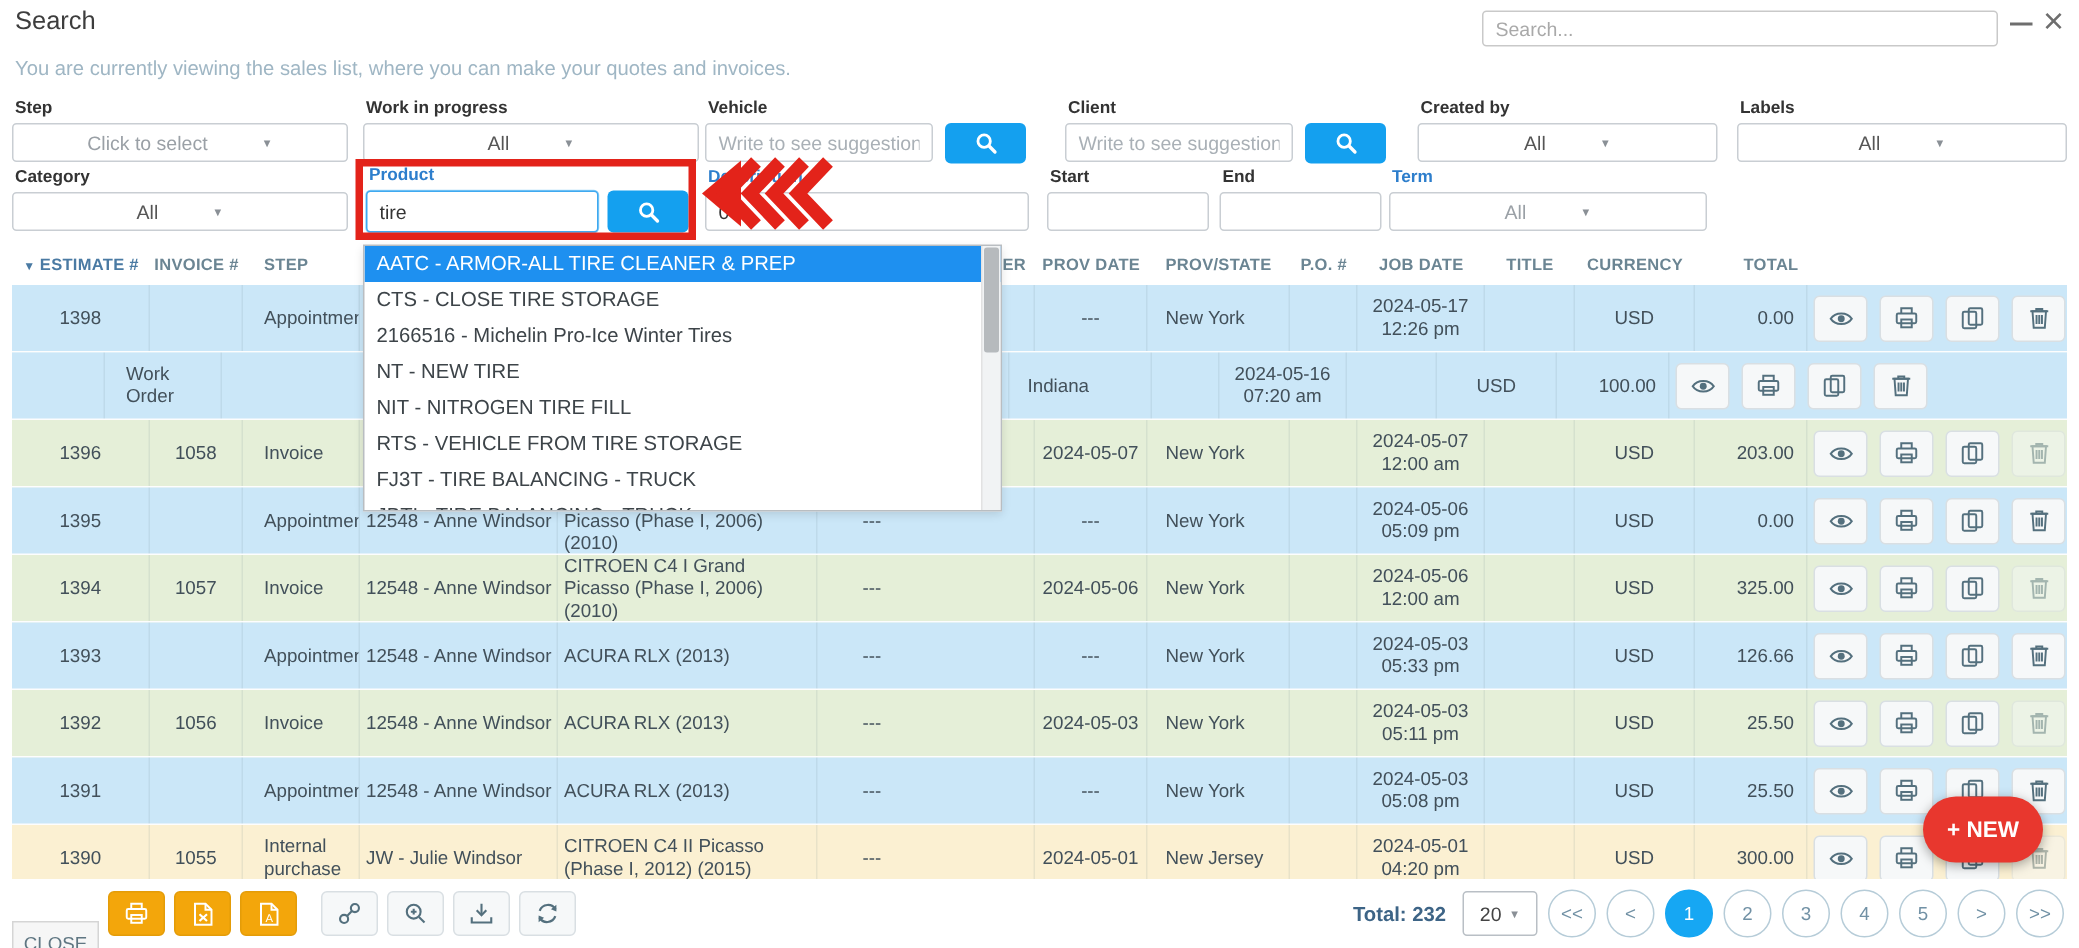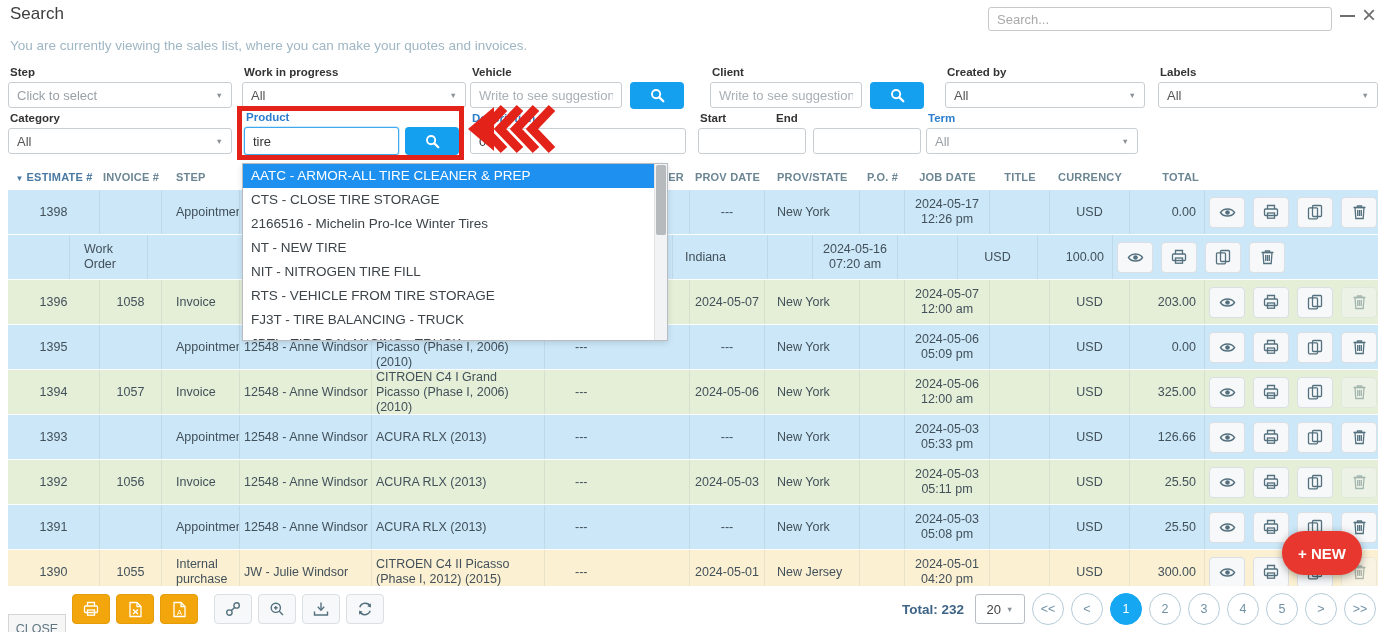--- a/index.html
+++ b/index.html
@@ -14,21 +14,21 @@
     font-family:inherit;}
   #top-search::placeholder{color:#a9a9a9;}
   #min-icon{position:absolute;left:1340px;top:15px;width:15px;height:2px;background:#6e6e6e;cursor:pointer;}
   #close-icon{position:absolute;left:1362px;top:0px;font-size:24px;color:#6e6e6e;cursor:pointer;line-height:30px;}
   #subtitle{position:absolute;left:10px;top:38px;font-size:13.5px;color:#9fb6c4;}
   
   .lbl{position:absolute;font-size:11.5px;font-weight:bold;color:#333;white-space:nowrap;}
   .lbl.blue{color:#2d7ecc;}
   .ctrl{position:absolute;height:26px;box-sizing:border-box;border:1px solid #c9ced3;border-radius:3px;
     background:#fff;font-size:13px;color:#555;display:flex;align-items:center;padding:0 8px;}
-  .select{justify-content:space-between;cursor:pointer;gap:36px;}
+  .select{justify-content:center;cursor:pointer;gap:36px;}
   .ph{color:#9aa0a6;}
   .caret{font-size:7.5px;color:#8a9096;}
   input.ctrl{font-family:inherit;color:#333;}
   input.ctrl::placeholder{color:#a9b0b6;}
   .sbtn{position:absolute;width:54px;height:27px;background:#14a0ef;border:none;border-radius:4px;
     display:flex;align-items:center;justify-content:center;cursor:pointer;}
   #product-input{border:1px solid #3fa9f0;box-shadow:0 0 0 0.5px #9ed6f8;}
   
   #red-box{position:absolute;left:237px;top:106px;width:227px;height:54px;border:5px solid #e3231a;
     box-sizing:border-box;z-index:20;pointer-events:none;}
@@ -150,21 +150,21 @@
       <line x1="10" y1="10" x2="14.2" y2="14.2" stroke="#fff" stroke-width="2.4" stroke-linecap="round"></line>
     </svg>
 </button>
 
 <div class="lbl blue" style="left:472px;top:112px">Description</div>
 <input class="ctrl" style="left: 470px; top: 128px; width: 216px;" type="text" value="0">
 
 <div class="lbl" style="left:700px;top:112px">Start</div>
 <input class="ctrl" style="left: 698px; top: 128px; width: 108px;" type="text" value="">
 
-<div class="lbl" style="left:776px;top:112px">End</div>
+<div class="lbl" style="left:815px;top:112px">End</div>
 <input class="ctrl" style="left: 813px; top: 128px; width: 108px;" type="text" value="">
 
 <div class="lbl blue" style="left:928px;top:112px">Term</div>
 <div class="ctrl select" style="left:926px;top:128px;width:212px">
   <span class="ph">All</span>
     <span class="caret">▼</span>
 </div>
 
 <div id="red-box"></div>
 <svg id="red-arrows" width="90" height="58" viewBox="0 0 90 58">

